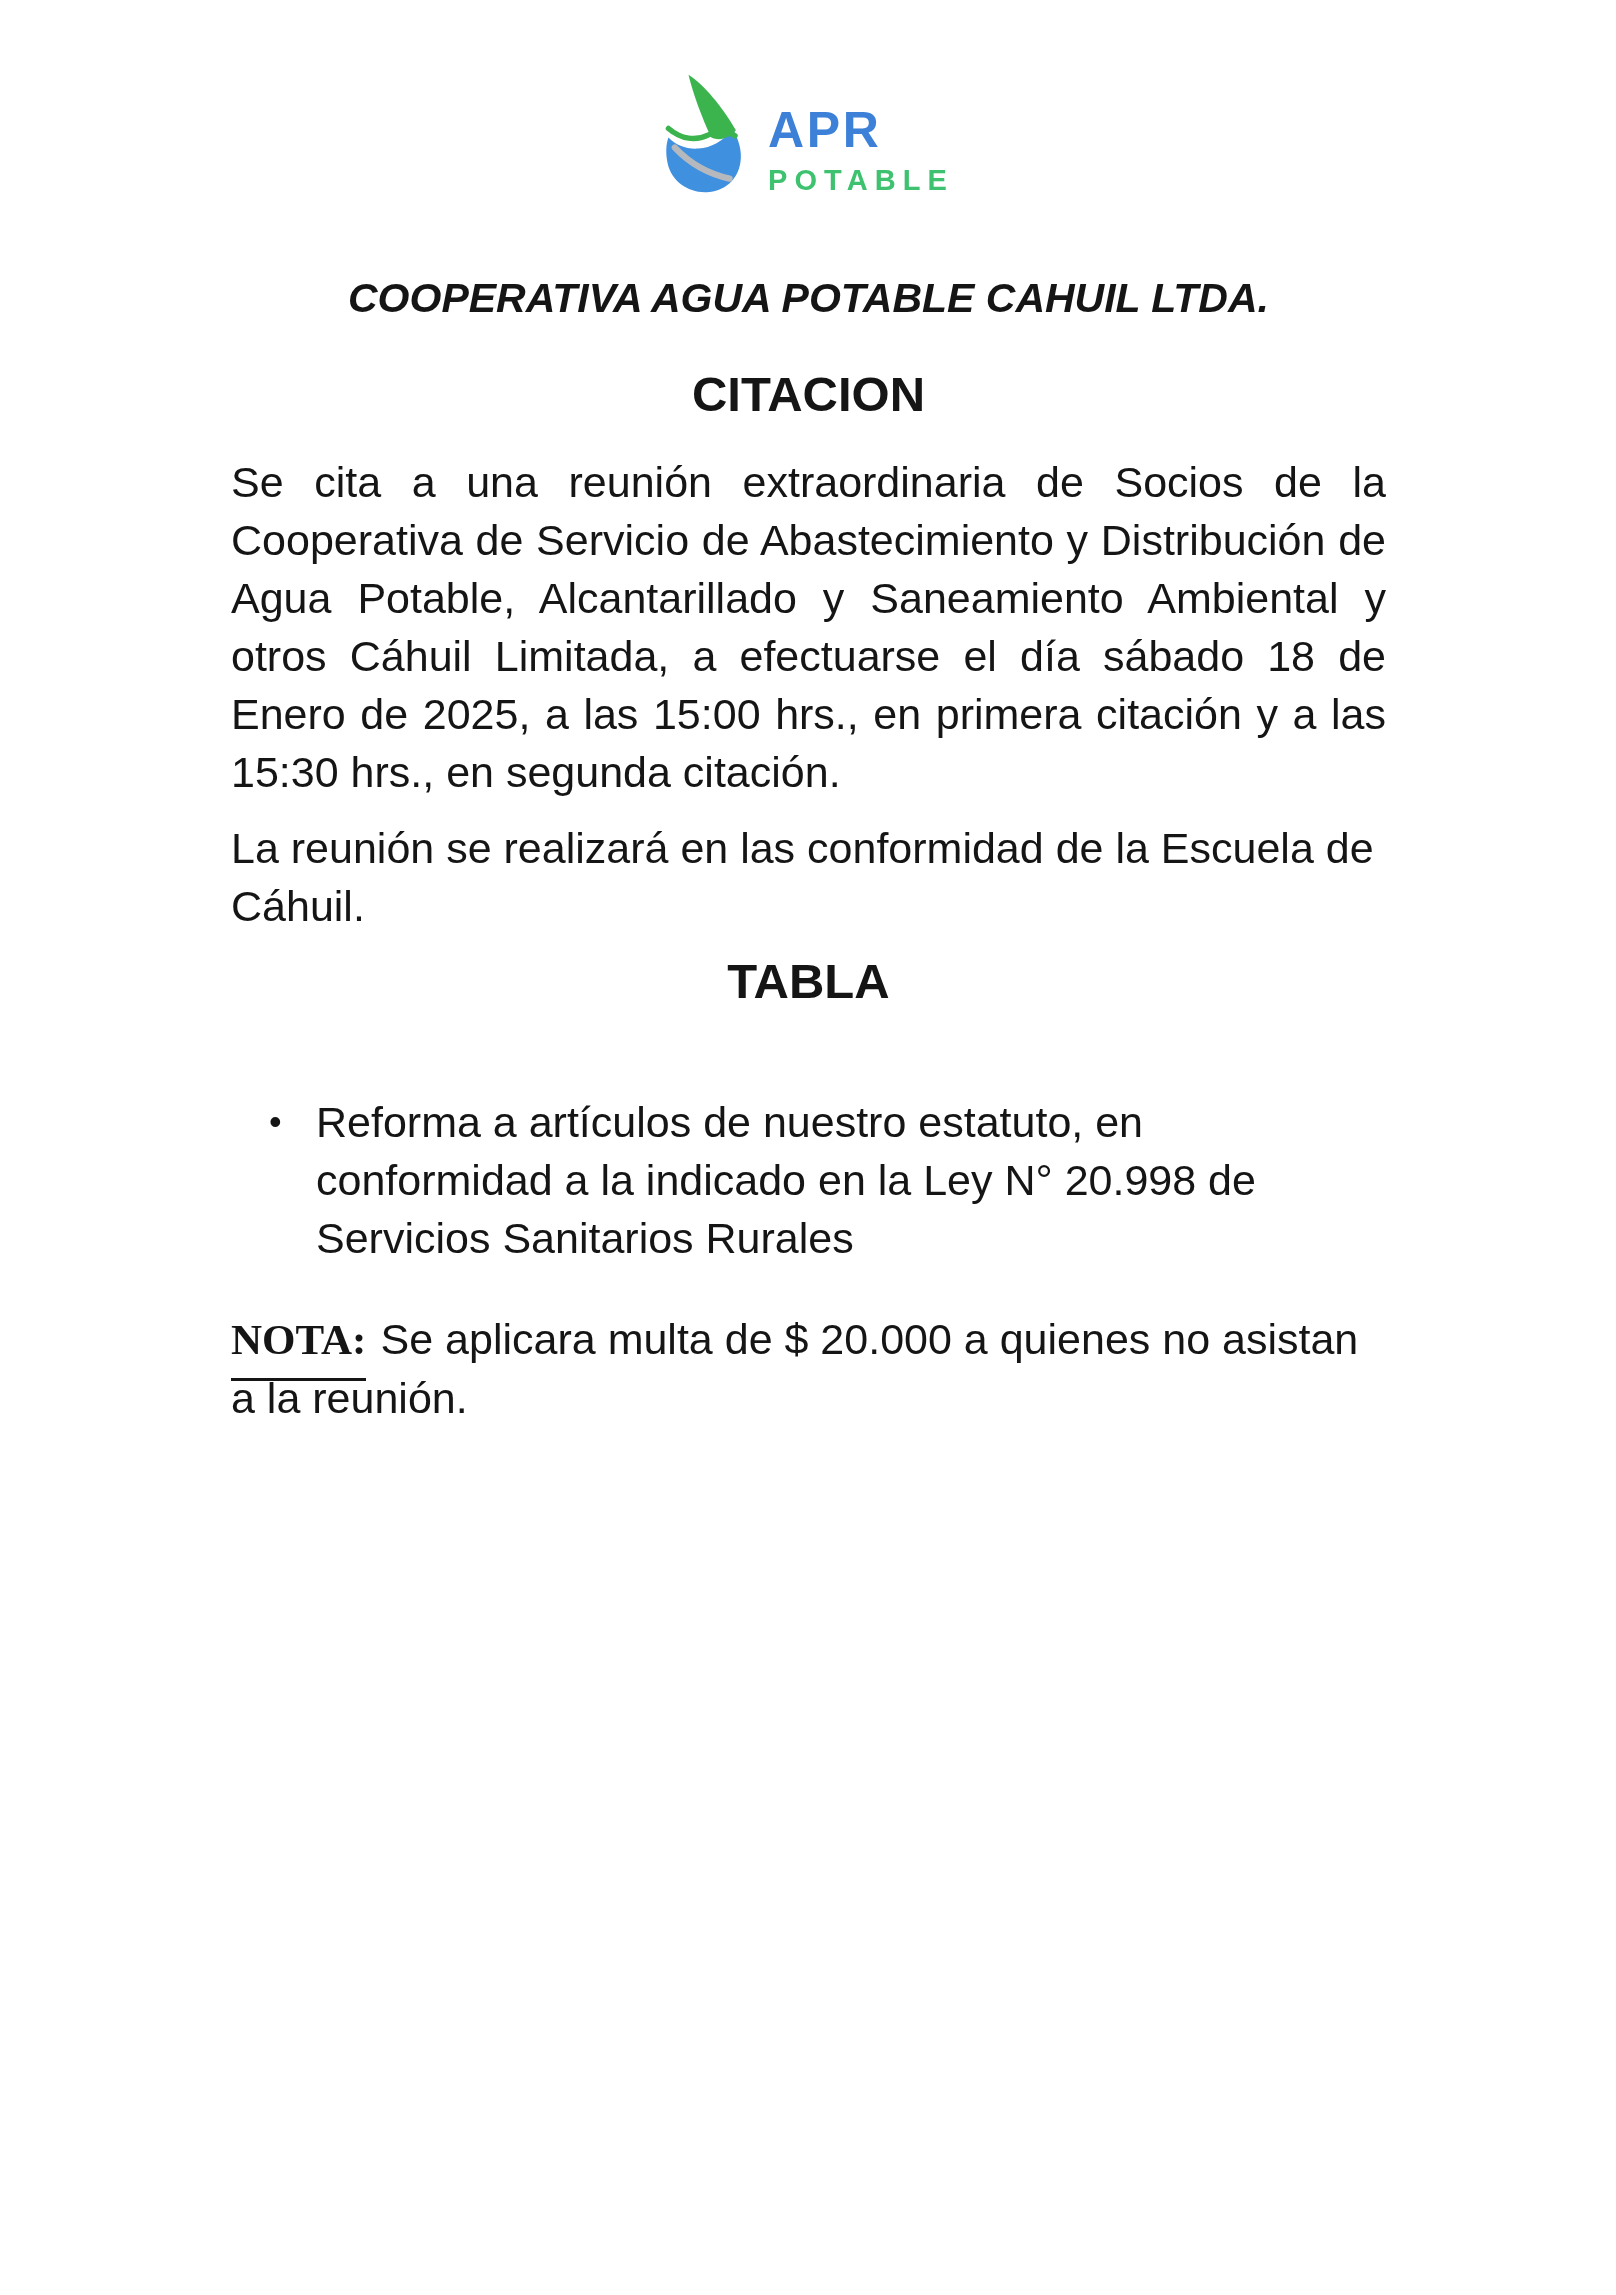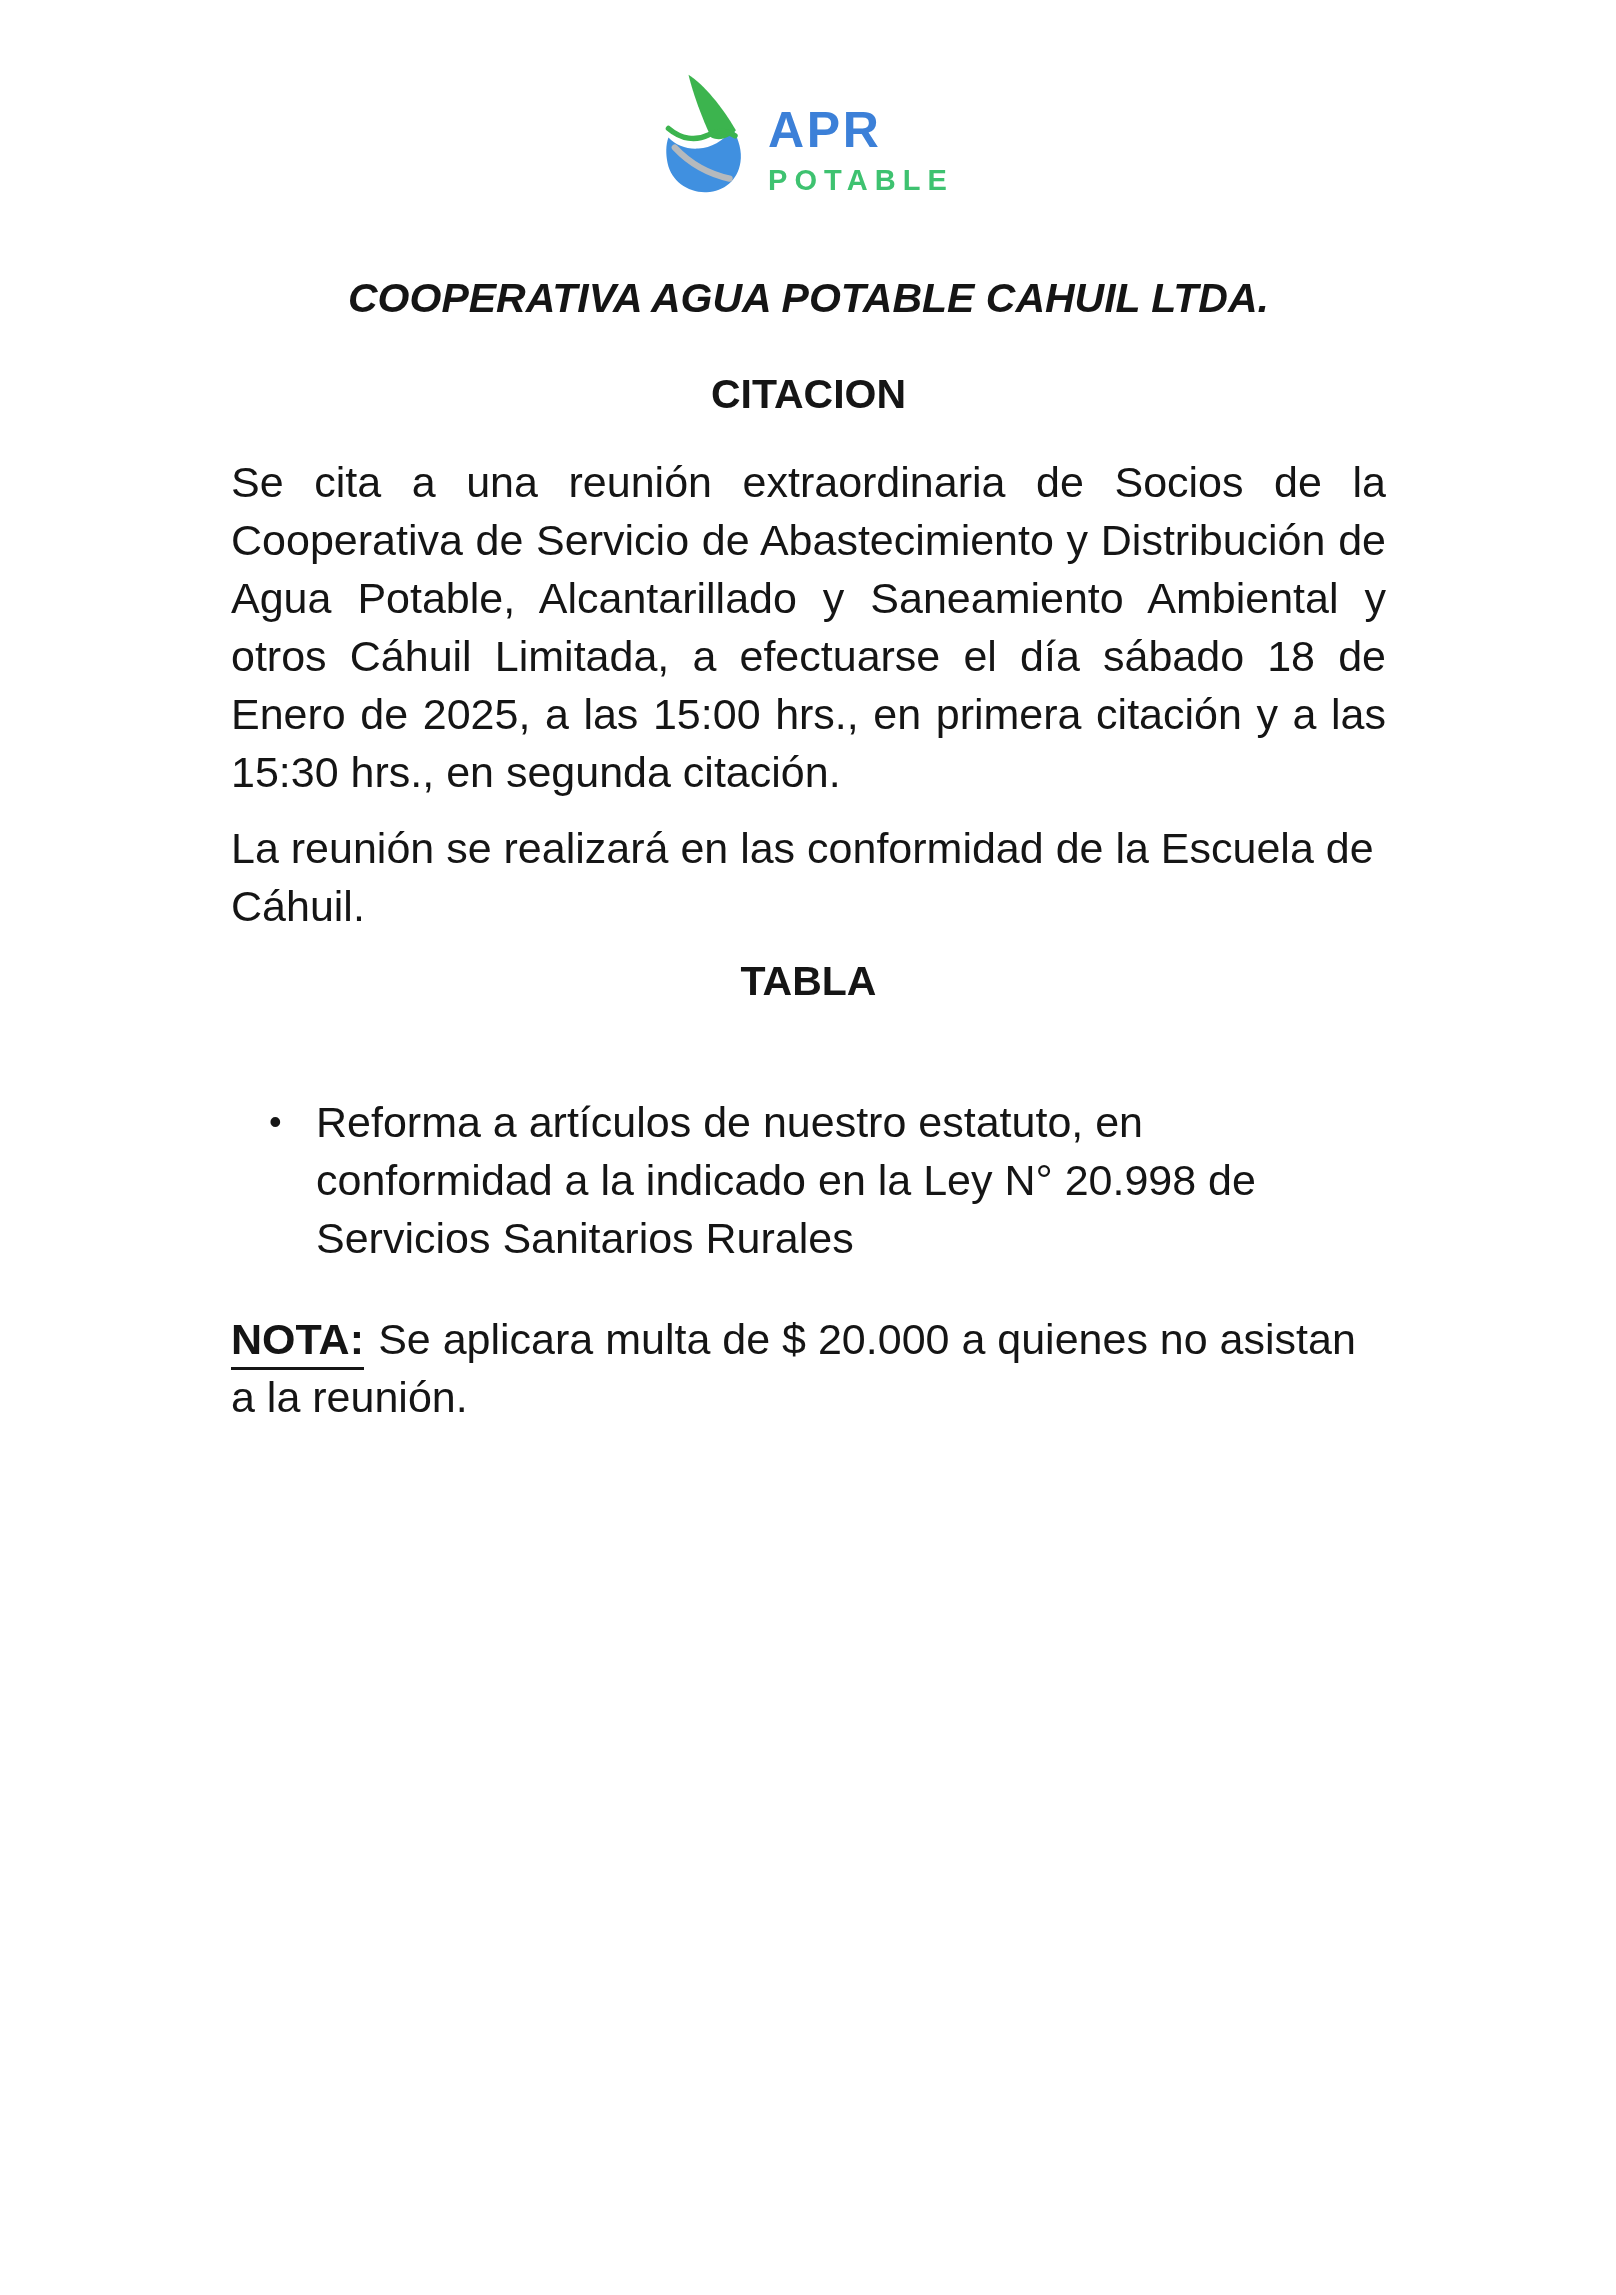--- a/index.html
+++ b/index.html
@@ -48,21 +48,21 @@
     margin: 78px 0 0 0;
     text-align: center;
     font-size: 41px;
     line-height: 50px;
     font-weight: bold;
     font-style: italic;
   }
   .doc-subtitle {
     margin: 46px 0 0 0;
     text-align: center;
-    font-size: 41px;
+    font-size: 49px;
     line-height: 50px;
     font-weight: bold;
   }
   .doc-subtitle.tabla { margin-top: 21.3px; }
   .para {
     margin: 0;
     font-size: 43px;
     line-height: 58px;
     font-weight: normal;
   }
@@ -86,22 +86,23 @@
     width: 47px;
     flex: 0 0 47px;
     font-size: 36px;
     line-height: 58px;
   }
   .bullet-text { flex: 1 1 auto; }
   .para.nota { margin-top: 43px; }
   .nota-label {
     font-weight: bold;
     border-bottom: 3.6px solid #151515;
-    padding-bottom: 4px;
+    padding-bottom: 15px;
     margin-right: 14.2px;
+    font-family: Liberation Serif, serif;
   }
 </style>
 </head>
 <body>
 
 <div class="page">
 
   <header class="logo-row">
     <span class="logo-icon">
       <svg width="82" height="123" viewBox="0 0 90 135" xmlns="http://www.w3.org/2000/svg">

